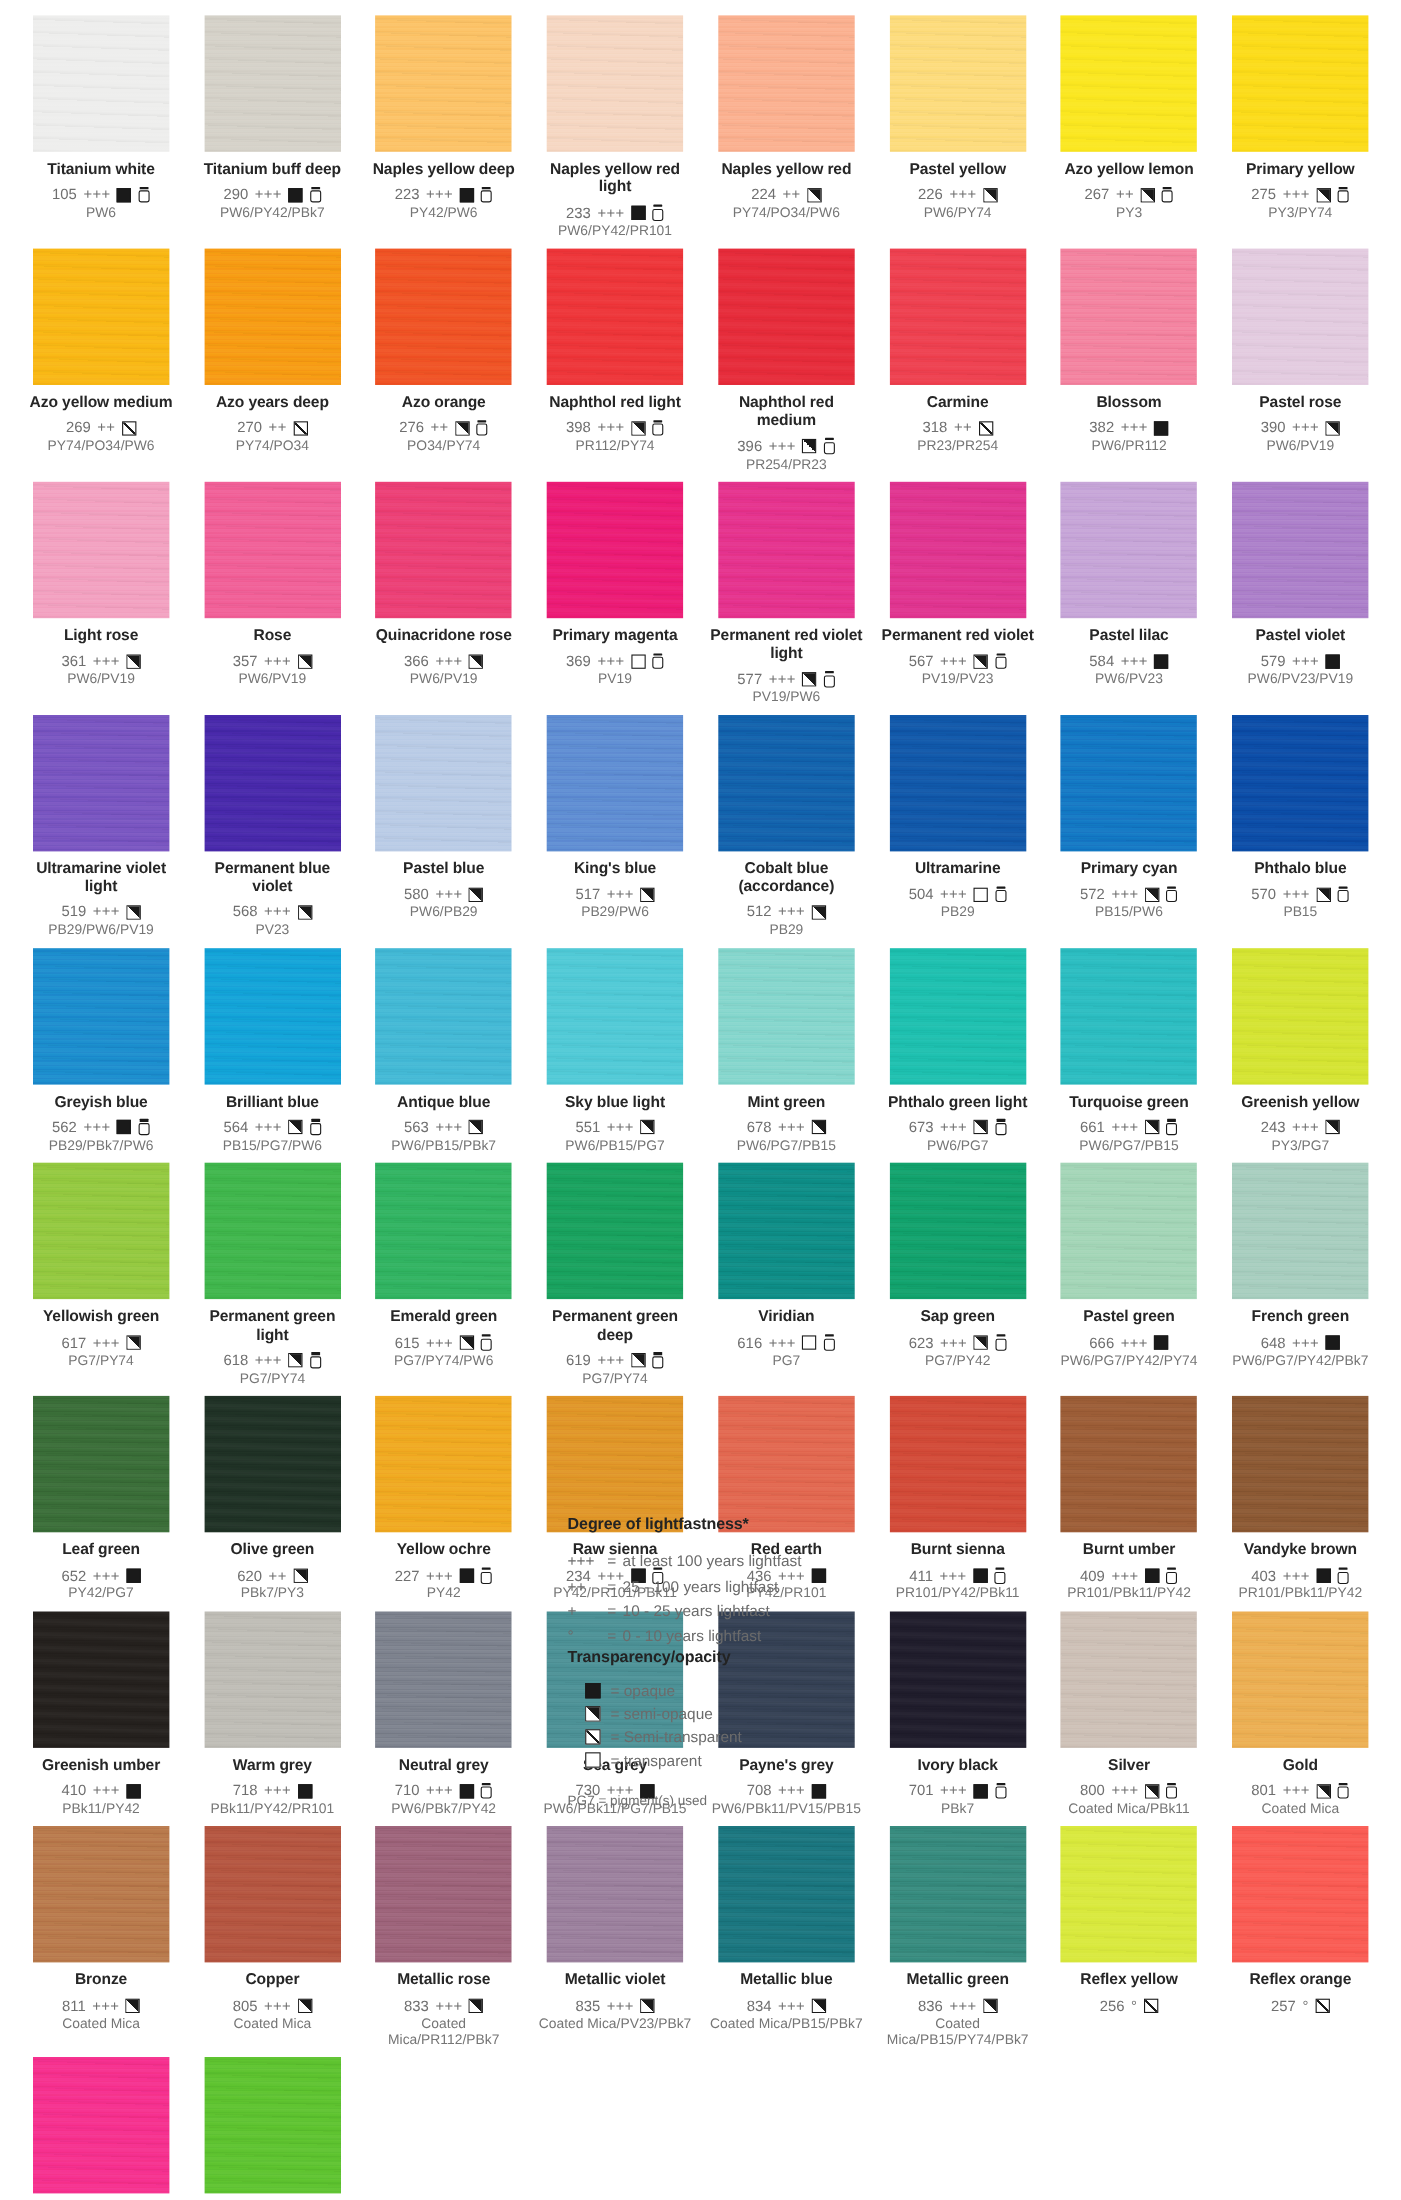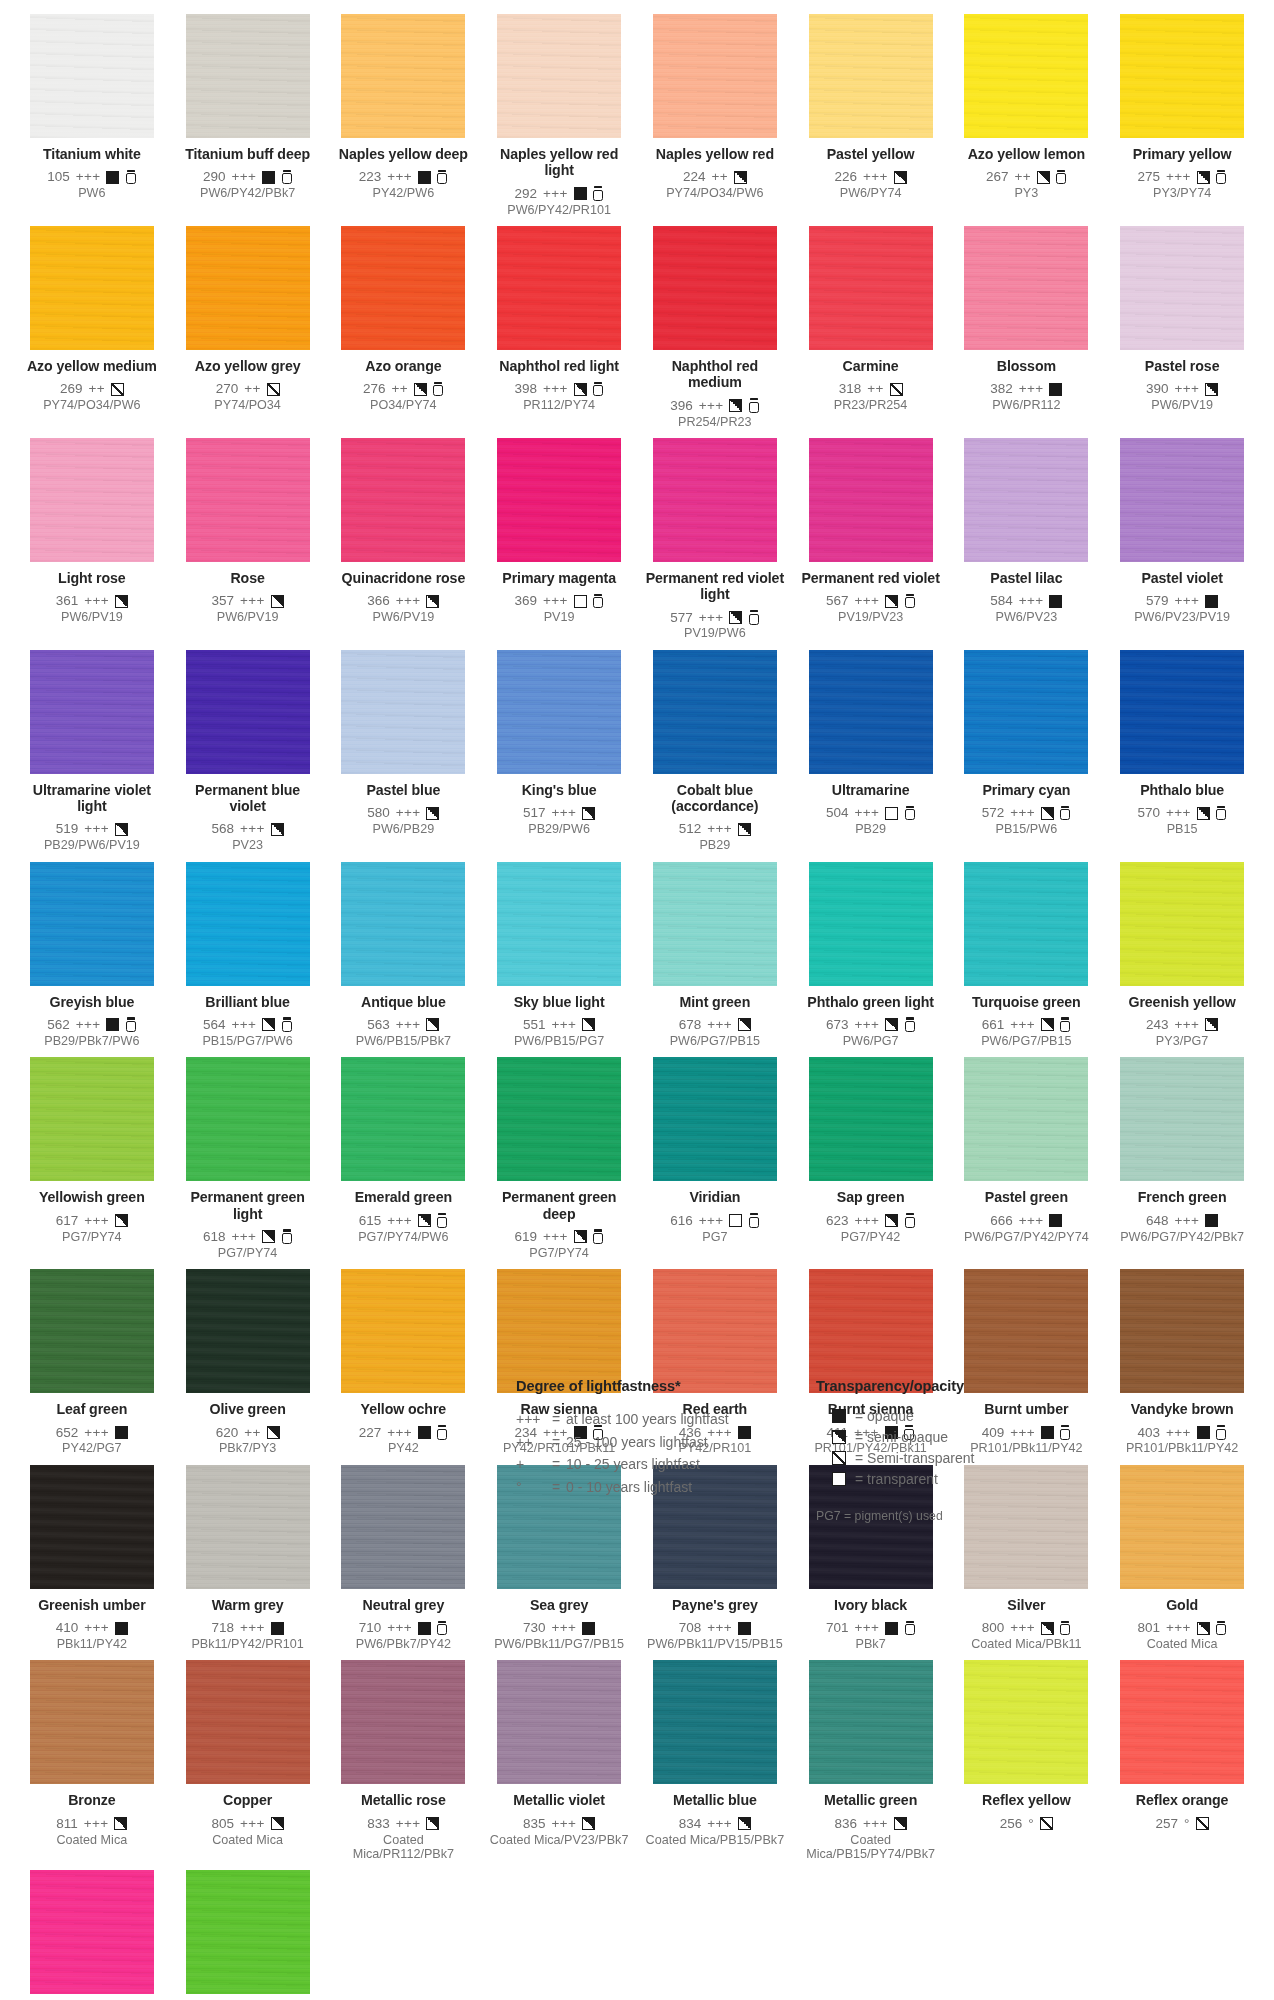--- a/index.html
+++ b/index.html
@@ -273,21 +273,21 @@
         </div>
       </div>
       <div class="cell">
         <div class="swatch" style="background: rgb(246, 215, 194);">
           <div class="tex"></div>
           <div class="tex2"></div>
         </div>
         <div class="cname">Naples yellow red light</div>
         <div class="meta">
           <div class="metaline">
-            <span class="code">292</span>
+            <span class="code">233</span>
             <span class="lf">+++</span>
             <span class="ob opaque"></span>
             <span class="jar">
               <span class="lid"></span>
               <span class="body"></span>
             </span>
           </div>
           <div class="pig">PW6/PY42/PR101</div>
         </div>
       </div>
@@ -372,21 +372,21 @@
             <span class="ob semitrans"></span>
           </div>
           <div class="pig">PY74/PO34/PW6</div>
         </div>
       </div>
       <div class="cell">
         <div class="swatch" style="background: rgb(247, 154, 17);">
           <div class="tex"></div>
           <div class="tex2"></div>
         </div>
-        <div class="cname">Azo yellow grey</div>
+        <div class="cname">Azo years deep</div>
         <div class="meta">
           <div class="metaline">
             <span class="code">270</span>
             <span class="lf">++</span>
             <span class="ob semitrans"></span>
           </div>
           <div class="pig">PY74/PO34</div>
         </div>
       </div>
       <div class="cell">
@@ -1432,21 +1432,21 @@
         </div>
       </div>
       <div class="cell">
         <div class="swatch" style="background: rgb(92, 194, 46);">
           <div class="tex"></div>
           <div class="tex2"></div>
         </div>
       </div>
     </div>
 
-  <div class="legend" id="legend-block" style="position:absolute; left:516px; top:1378px; width:740px;">
+  <div class="legend" id="legend-block" style="position:absolute; left:516px; top:1378px; width:740px;flex-direction:column;">
     <div class="legend-col-a">
       <h3>Degree of lightfastness*</h3>
       <div id="lf-rows">
           <div class="lf-row">
             <span class="sym">+++</span>
             <span class="eq">=</span>
             <span>at least 100 years lightfast</span>
           </div>
           <div class="lf-row">
             <span class="sym">++</span>

